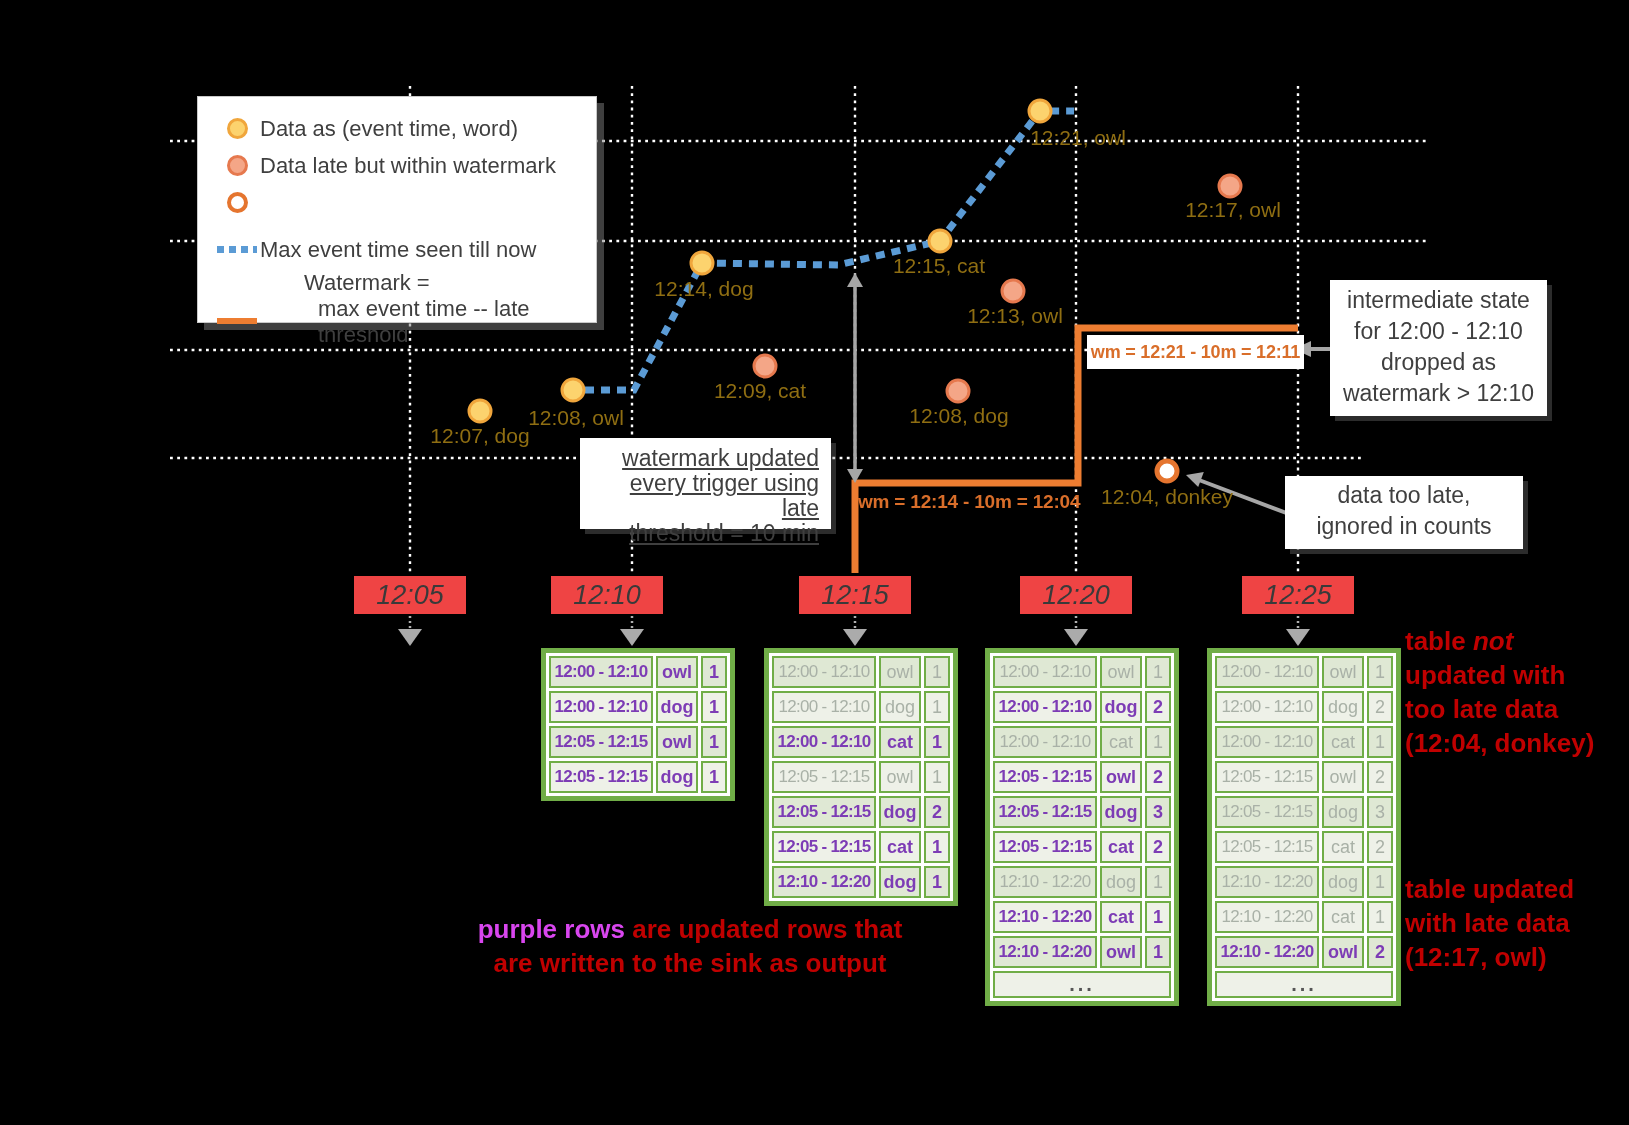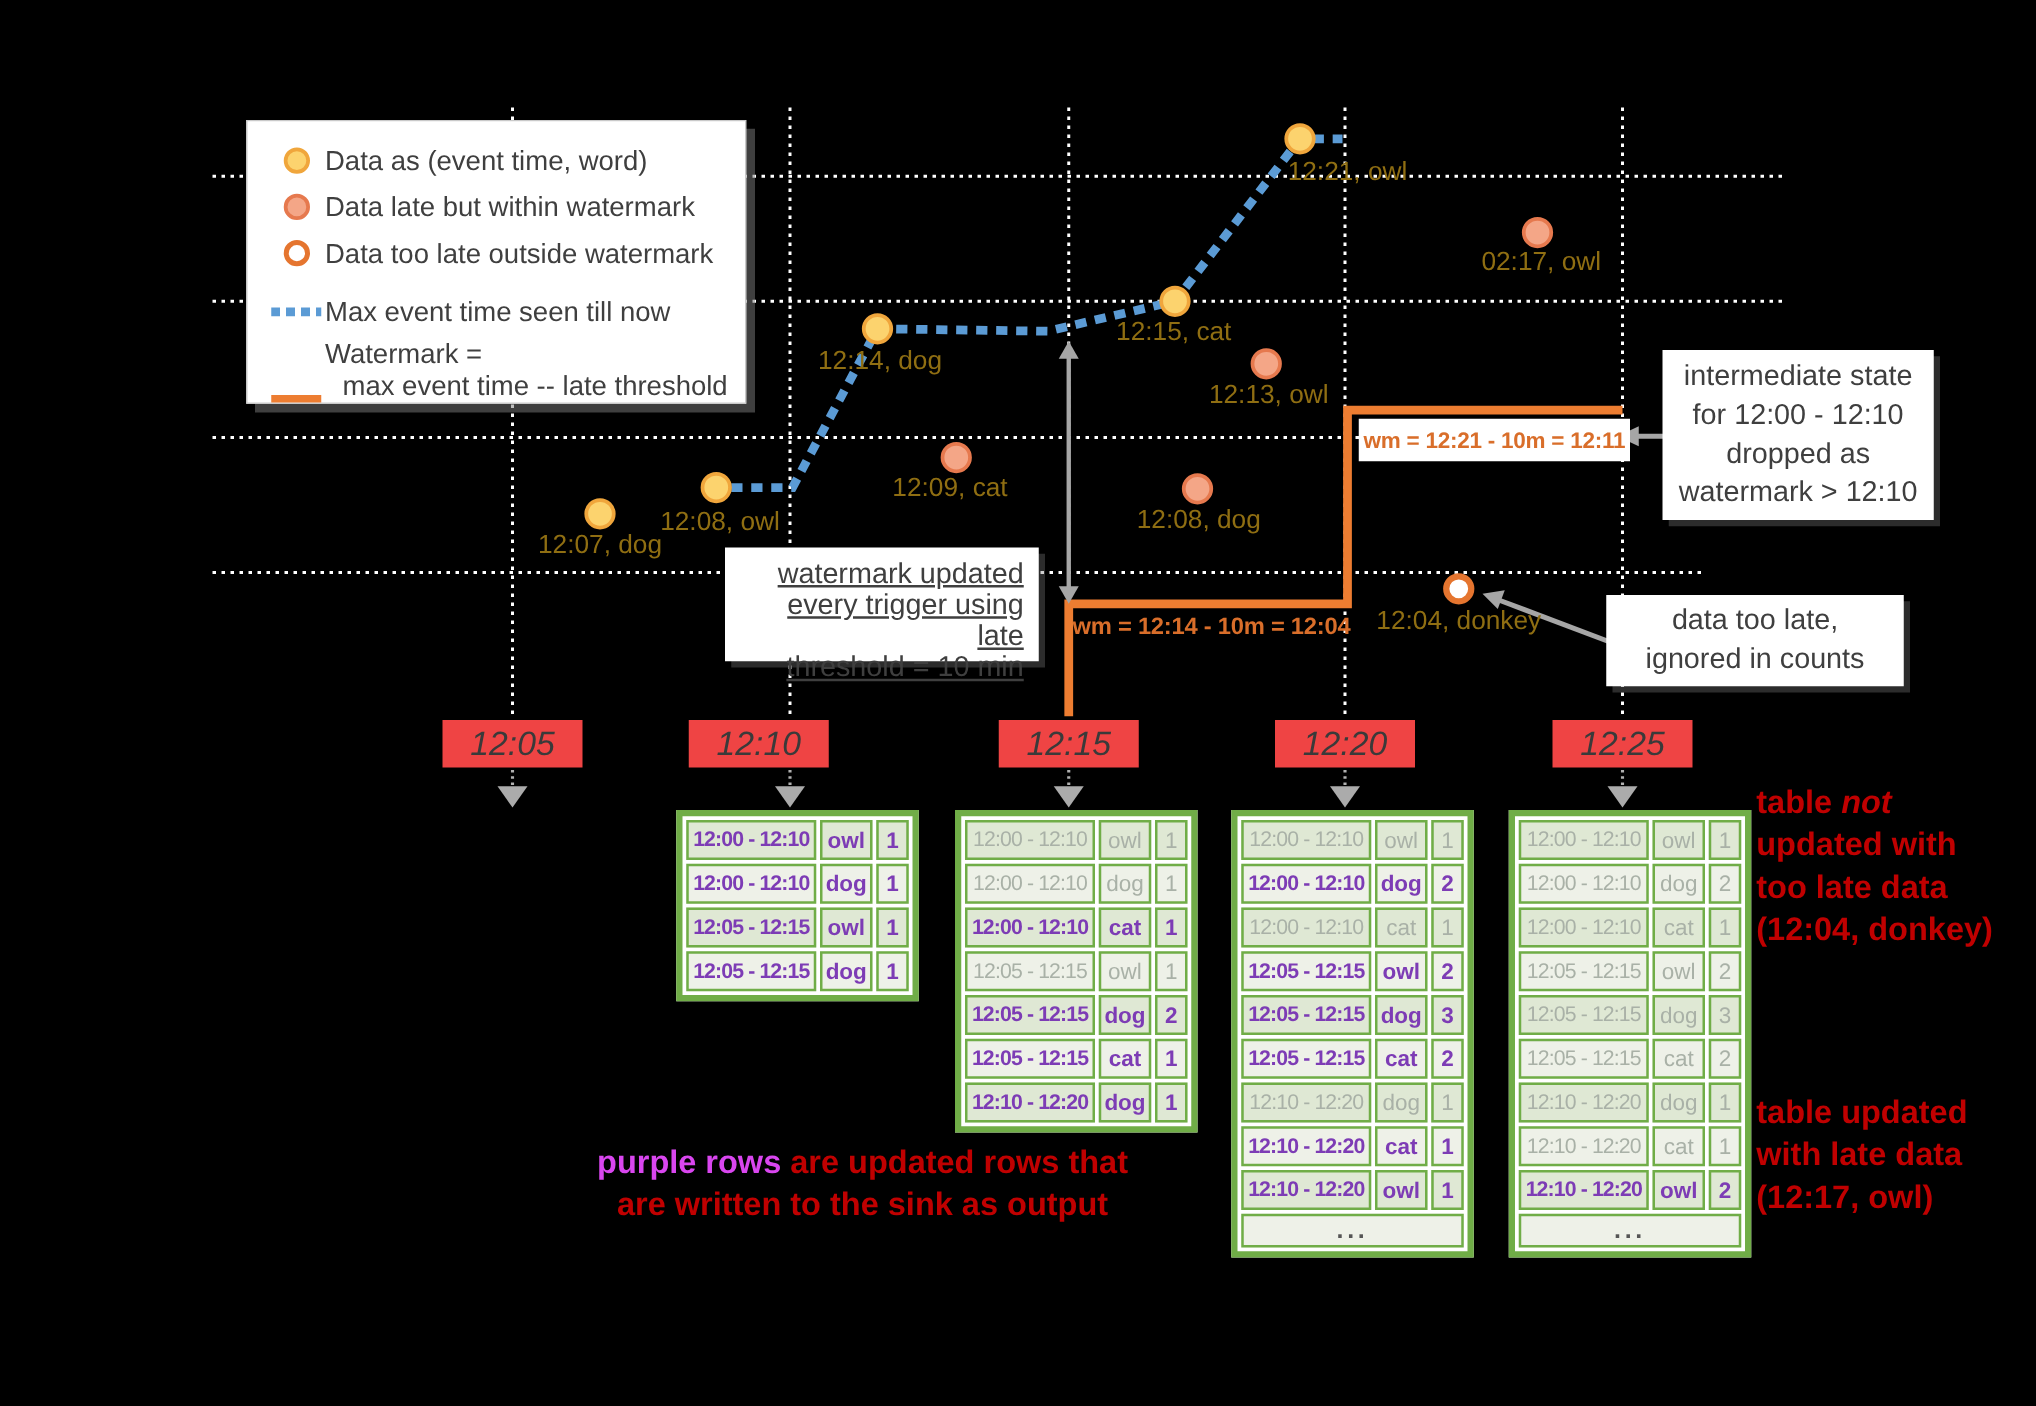--- a/index.html
+++ b/index.html
@@ -13,21 +13,21 @@
   .point.late-ok{background:#F4A687;border:3px solid #E6794E;}
   .point.too-late{background:#fff;border:5px solid #E5752F;}
   .point-label{position:absolute;transform:translate(-50%,-50%);white-space:nowrap;
                color:#8F6E12;font-size:21px;font-weight:400;}
 
   
   .legend{position:absolute;left:197px;top:68px;width:400px;height:227px;background:#fff;
           box-sizing:border-box;border:1px solid #c9c9c9;box-shadow:7px 7px 0 rgba(125,125,125,.5);
           padding:13px 0 0 16px;color:#3F3F3F;font-size:22px;}
   .lg-row{display:flex;align-items:center;height:37px;}
-  .lg-row.two{align-items:flex-end;height:auto;margin-top:2px;}
+  .lg-row.two{align-items:center;height:auto;margin-top:2px;gap:44px;}
   .lg-gap{margin-top:10px;}
   .lg-ic{width:46px;display:flex;justify-content:center;flex:0 0 46px;}
   .dot{width:21px;height:21px;border-radius:50%;box-sizing:border-box;}
   .dot-yellow{background:#FCD36E;border:3px solid #F0A63C;}
   .dot-orange{background:#F4A687;border:3px solid #E6794E;}
   .dot-open{background:#fff;border:4px solid #E5752F;}
   .line-blue{width:40px;height:7px;background:repeating-linear-gradient(90deg,#5B9BD5 0 7px,transparent 7px 12px);}
   .line-orange{width:40px;height:6px;background:#ED7D31;}
   .lg-row.two .lg-ic{padding-top:24px;}
   .lg-txt .indent{padding-left:14px;}
@@ -121,21 +121,20 @@
     <div class="lg-row">
       <span class="lg-ic">
           <span class="dot dot-orange"></span>
         </span>
       <span class="lg-txt">Data late but within watermark</span>
     </div>
     <div class="lg-row">
       <span class="lg-ic">
           <span class="dot dot-open"></span>
         </span>
-      <span class="lg-txt">Data too late outside watermark</span>
     </div>
     <div class="lg-row lg-gap">
       <span class="lg-ic">
           <span class="line-blue"></span>
         </span>
       <span class="lg-txt">Max event time seen till now</span>
     </div>
     <div class="lg-row two">
       <span class="lg-ic">
           <span class="line-orange"></span>
@@ -159,21 +158,21 @@
   <div class="point too-late" style="left:1167px;top:443px"></div>
 
   <div class="point-label" style="left:480px;top:408px">12:07, dog</div>
   <div class="point-label" style="left:576px;top:390px">12:08, owl</div>
   <div class="point-label" style="left:704px;top:261px">12:14, dog</div>
   <div class="point-label" style="left:939px;top:238px">12:15, cat</div>
   <div class="point-label" style="left:1078px;top:110px">12:21, owl</div>
   <div class="point-label" style="left:760px;top:363px">12:09, cat</div>
   <div class="point-label" style="left:959px;top:388px">12:08, dog</div>
   <div class="point-label" style="left:1015px;top:288px">12:13, owl</div>
-  <div class="point-label" style="left:1233px;top:182px">02:17, owl</div>
+  <div class="point-label" style="left:1233px;top:182px">12:17, owl</div>
   <div class="point-label" style="left:1167px;top:469px">12:04, donkey</div>
 
   <div class="wm-text wm-late">wm = 12:14 - 10m = 12:04</div>
   <div class="wm-text wm-new">wm = 12:21 - 10m = 12:11</div>
 
   <div class="callout co1">watermark updated
 every trigger using late
 threshold = 10 min</div>
   <div class="callout co2">intermediate state
 for 12:00 - 12:10

